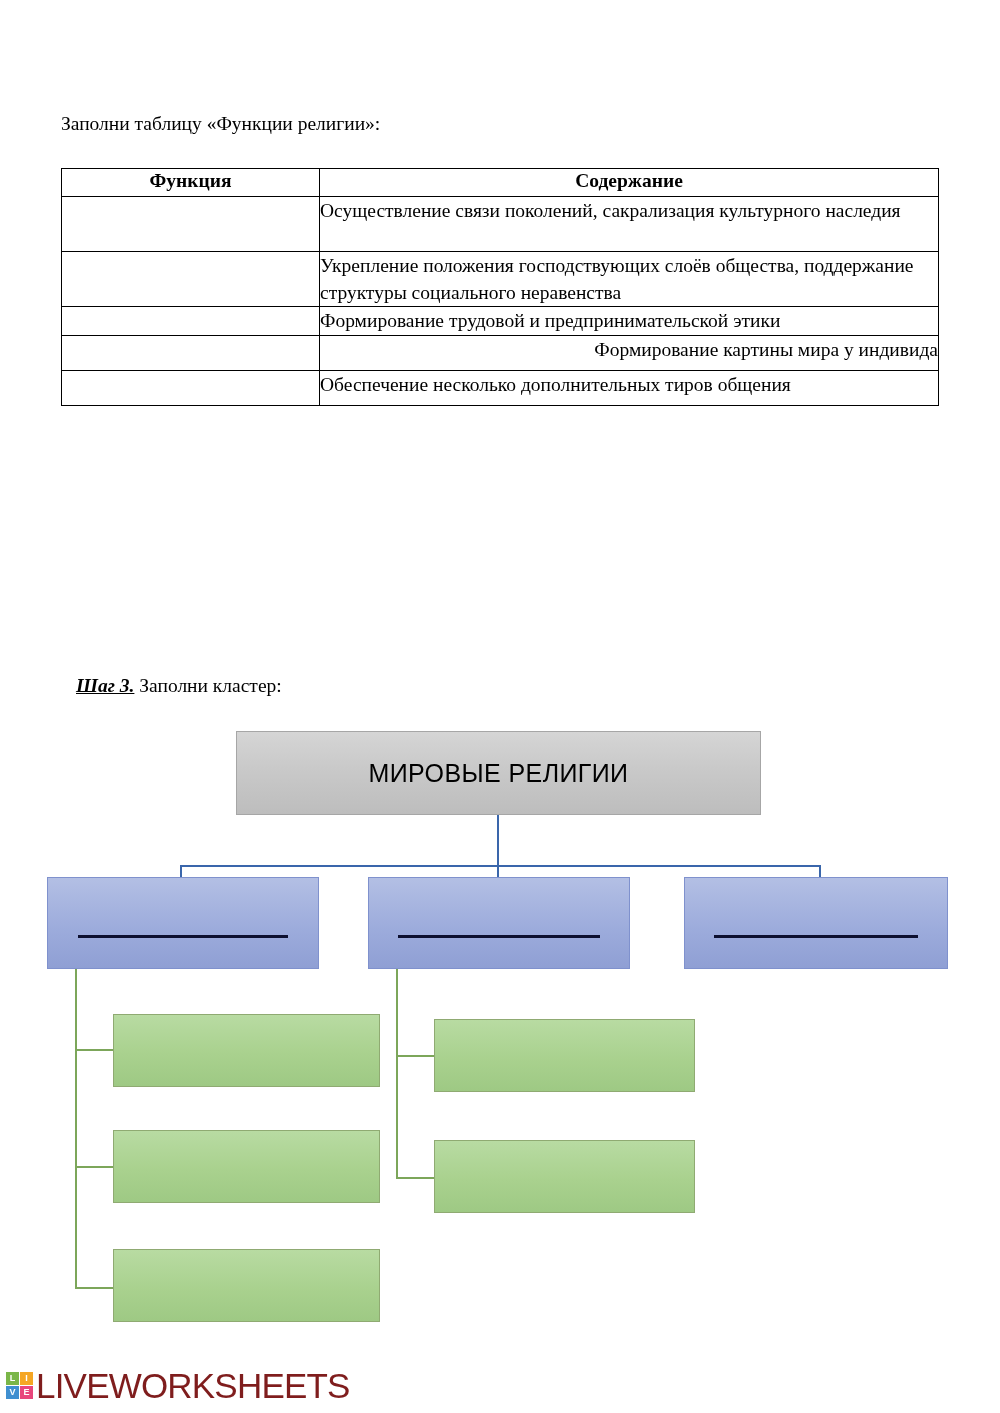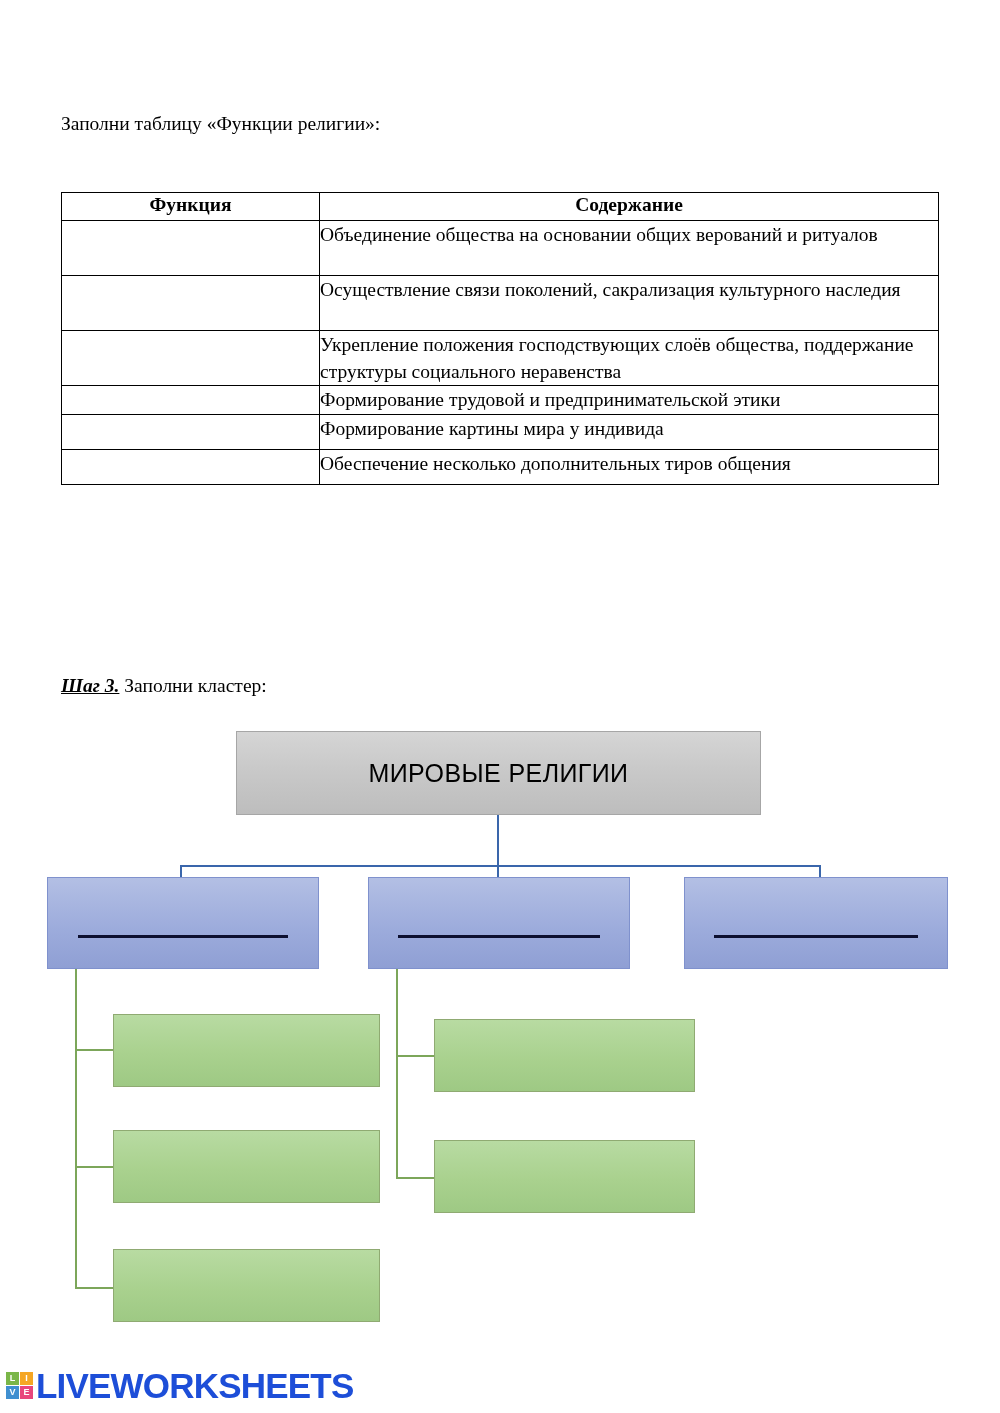--- a/index.html
+++ b/index.html
@@ -23,21 +23,21 @@
     top: 111px;
     font-size: 19.5px;
     line-height: 26px;
     white-space: nowrap;
   }
 
   
   .functions-table {
     position: absolute;
     left: 61px;
-    top: 192px;
+    top: 168px;
     width: 877px;
     border-collapse: collapse;
     table-layout: fixed;
     padding-left: 41px;
   }
   .functions-table th,
   .functions-table td {
     border: 1px solid #000000;
     vertical-align: top;
     padding: 0;
@@ -62,27 +62,27 @@
     line-height: 27px;
     padding: 3px 8px 4px 9px;
     text-align: left;
   }
   .row-1 .cont-cell,
   .row-2 .cont-cell,
   .row-3 .cont-cell,
   .row-4 .cont-cell,
   .row-6 .cont-cell { height: 54px; }
   .row-5 .cont-cell { height: 28px; }
-  .row-7 .cont-cell { height: 34px; }
+  .row-7 .cont-cell { height: 34px; text-align: right; }
   .row-8 .cont-cell { height: 34px; margin-top: 48px; }
 
   
   .step-line {
     position: absolute;
-    left: 61px;
+    left: 76px;
     top: 673px;
     font-size: 19.5px;
     line-height: 26px;
     white-space: nowrap;
   }
   .step-label {
     font-weight: bold;
     font-style: italic;
     text-decoration: underline;
   }
@@ -202,22 +202,22 @@
     justify-content: center;
     line-height: 1;
   }
   .lw-t-l { background: #7ab648; }
   .lw-t-i { background: #f5a623; }
   .lw-t-v { background: #3f8fd0; }
   .lw-t-e { background: #e8467c; }
   .lw-word {
     font-family: "Liberation Sans", "DejaVu Sans", sans-serif;
     font-size: 35px;
-    font-weight: bold;
-    color: #1d4ed8;
+    font-weight: normal;
+    color: #7f1d1d;
     letter-spacing: -0.8px;
     line-height: 1;
   }
 </style>
 </head>
 <body>
 
 <div class="intro-line">Заполни таблицу «Функции религии»:</div>
 
 <table class="functions-table">
@@ -225,24 +225,20 @@
     <col class="c-func">
     <col class="c-cont">
   </colgroup>
   <thead>
     <tr>
       <th class="th-cell">Функция</th>
       <th class="th-cell">Содержание</th>
     </tr>
   </thead>
   <tbody>
-    <tr class="row-1">
-      <td class="func-cell"></td>
-      <td class="cont-cell">Объединение общества на основании общих верований и ритуалов</td>
-    </tr>
     <tr class="row-2">
       <td class="func-cell"></td>
       <td class="cont-cell">Осуществление связи поколений, сакрализация культурного наследия</td>
     </tr>
     <tr class="row-3">
       <td class="func-cell"></td>
       <td class="cont-cell">Укрепление положения господствующих слоёв общества, поддержание структуры социального неравенства</td>
     </tr>
     <tr class="row-5">
       <td class="func-cell"></td>

